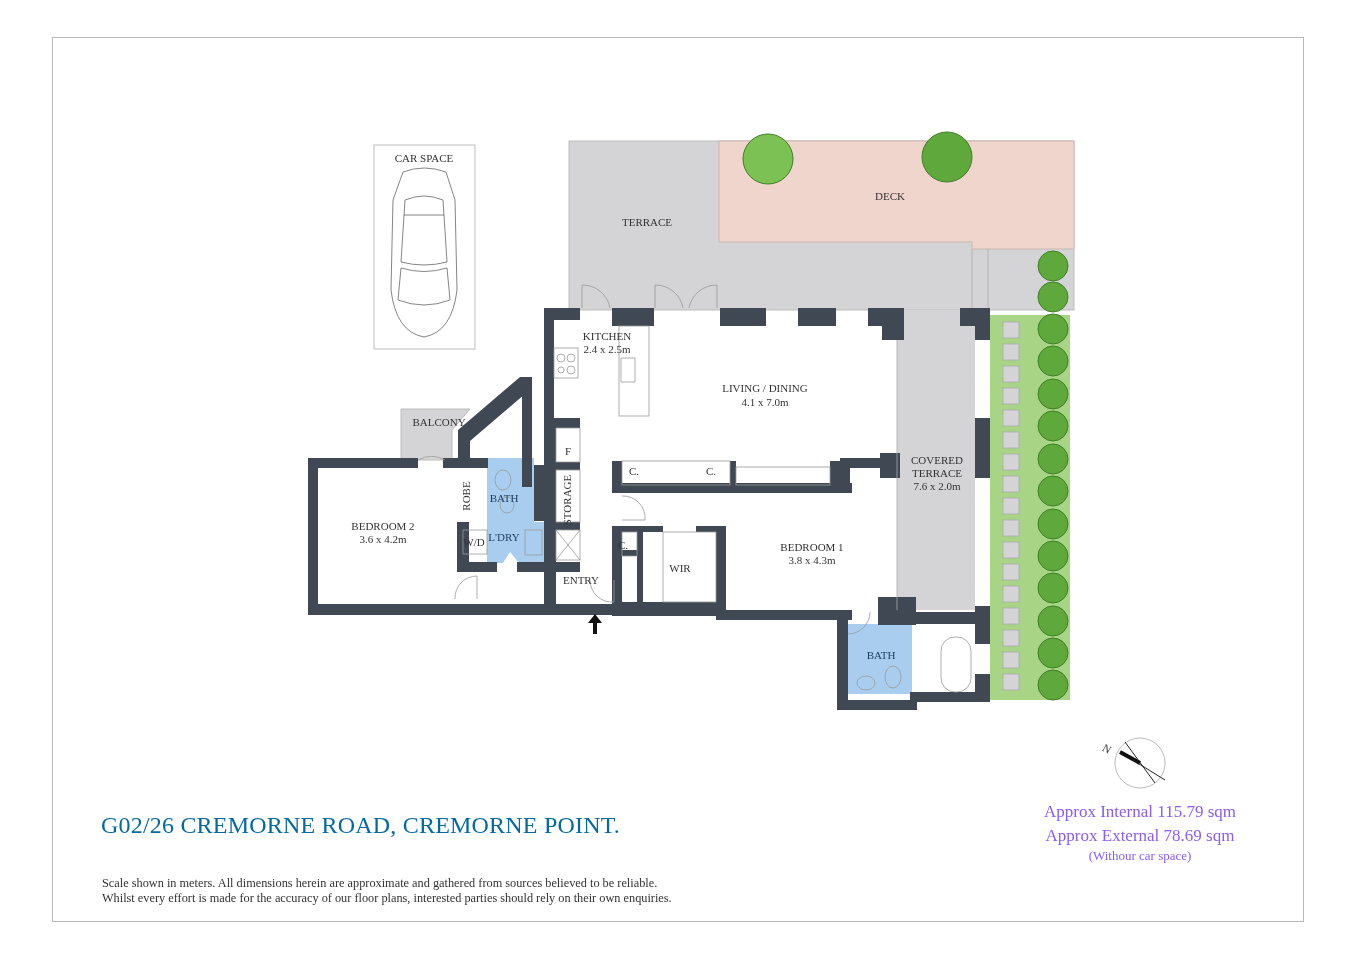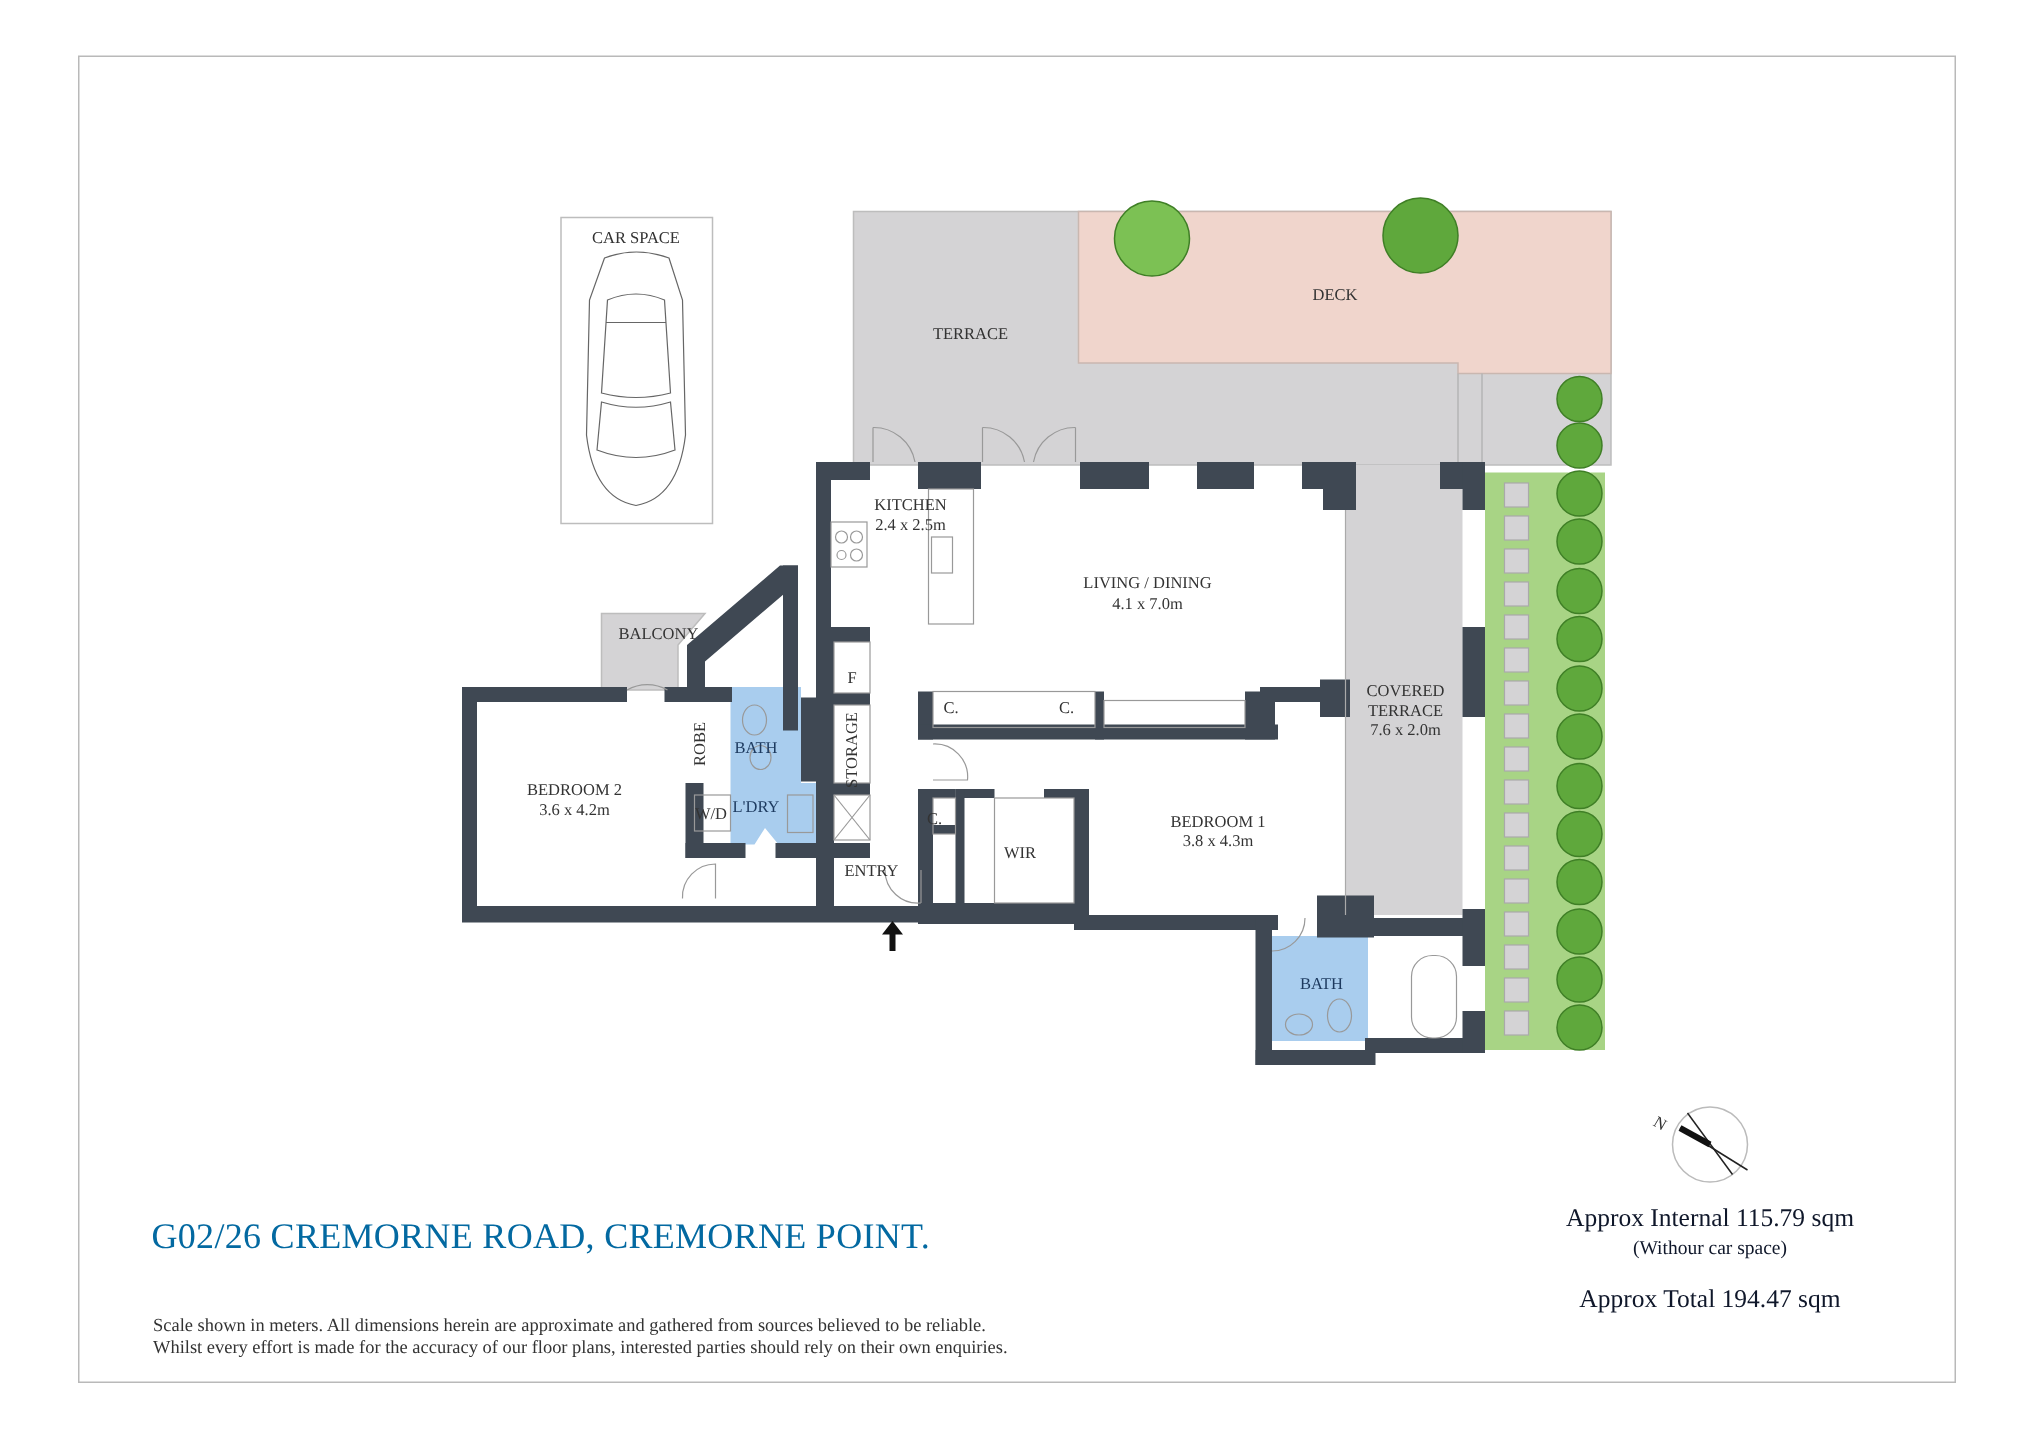--- a/index.html
+++ b/index.html
@@ -8,21 +8,21 @@
   .frame { position:absolute; left:52px; top:37px; width:1252px; height:885px;
            border:1.5px solid #b9b9b9; box-sizing:border-box; }
   svg.plan { position:absolute; left:0; top:0; }
   .lbl { font-family:"Liberation Serif","DejaVu Serif",serif; fill:#333; font-size:11px; text-anchor:middle; }
   .lbl-dark { fill:#1d3a5f; }
   .title { position:absolute; left:101px; top:812px; font-family:"Liberation Serif",serif;
            font-size:24px; color:#0369a1; letter-spacing:0.2px; }
   .disc { position:absolute; left:102px; top:876px; font-family:"Liberation Serif",serif;
           font-size:12.3px; line-height:15px; color:#333; }
   .areas { position:absolute; left:1020px; top:800px; width:240px; text-align:center;
-           font-family:"Liberation Serif",serif; color:#0f172a; }
+           font-family:"Liberation Serif",serif; color:#8b5cf6; }
   .areas .big { font-size:17px; line-height:24px; }
   .areas .small { font-size:13px; line-height:16px; }
   .areas .total { font-size:17px; margin-top:14px; }
 </style>
 </head>
 <body>
 
 <div class="frame"></div>
 
 <svg class="plan" width="1358" height="960" viewBox="0 0 1358 960">
@@ -230,15 +230,15 @@
 </svg>
 
 <div class="title">G02/26 CREMORNE ROAD, CREMORNE POINT.</div>
 <div class="disc">
   <div>Scale shown in meters. All dimensions herein are approximate and gathered from sources believed to be reliable.</div>
   <div>Whilst every effort is made for the accuracy of our floor plans, interested parties should rely on their own enquiries.</div>
 </div>
 
 <div class="areas">
   <div class="big">Approx Internal 115.79 sqm</div>
+  <div class="big">Approx External 78.69 sqm</div>
   <div class="small">(Withour car space)</div>
-  <div class="big total">Approx Total 194.47 sqm</div>
 </div>
 
 </body></html>

